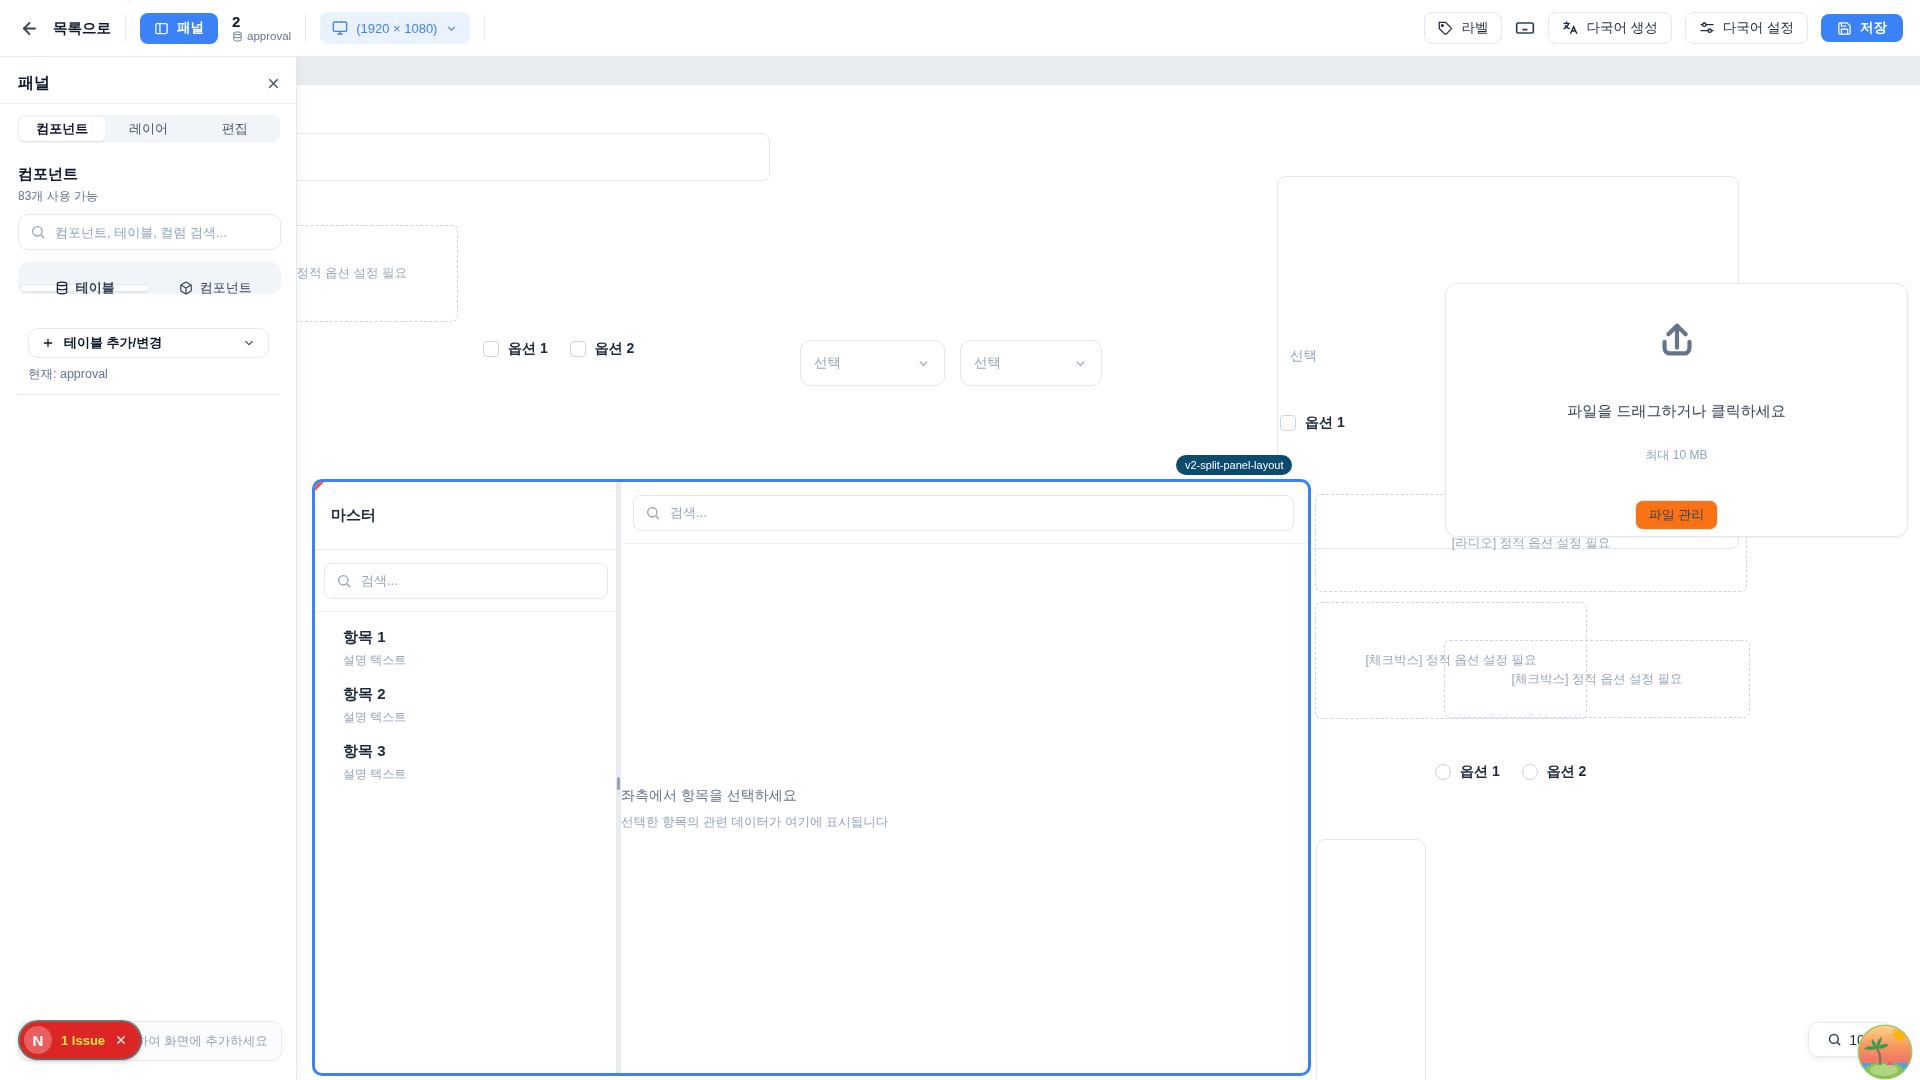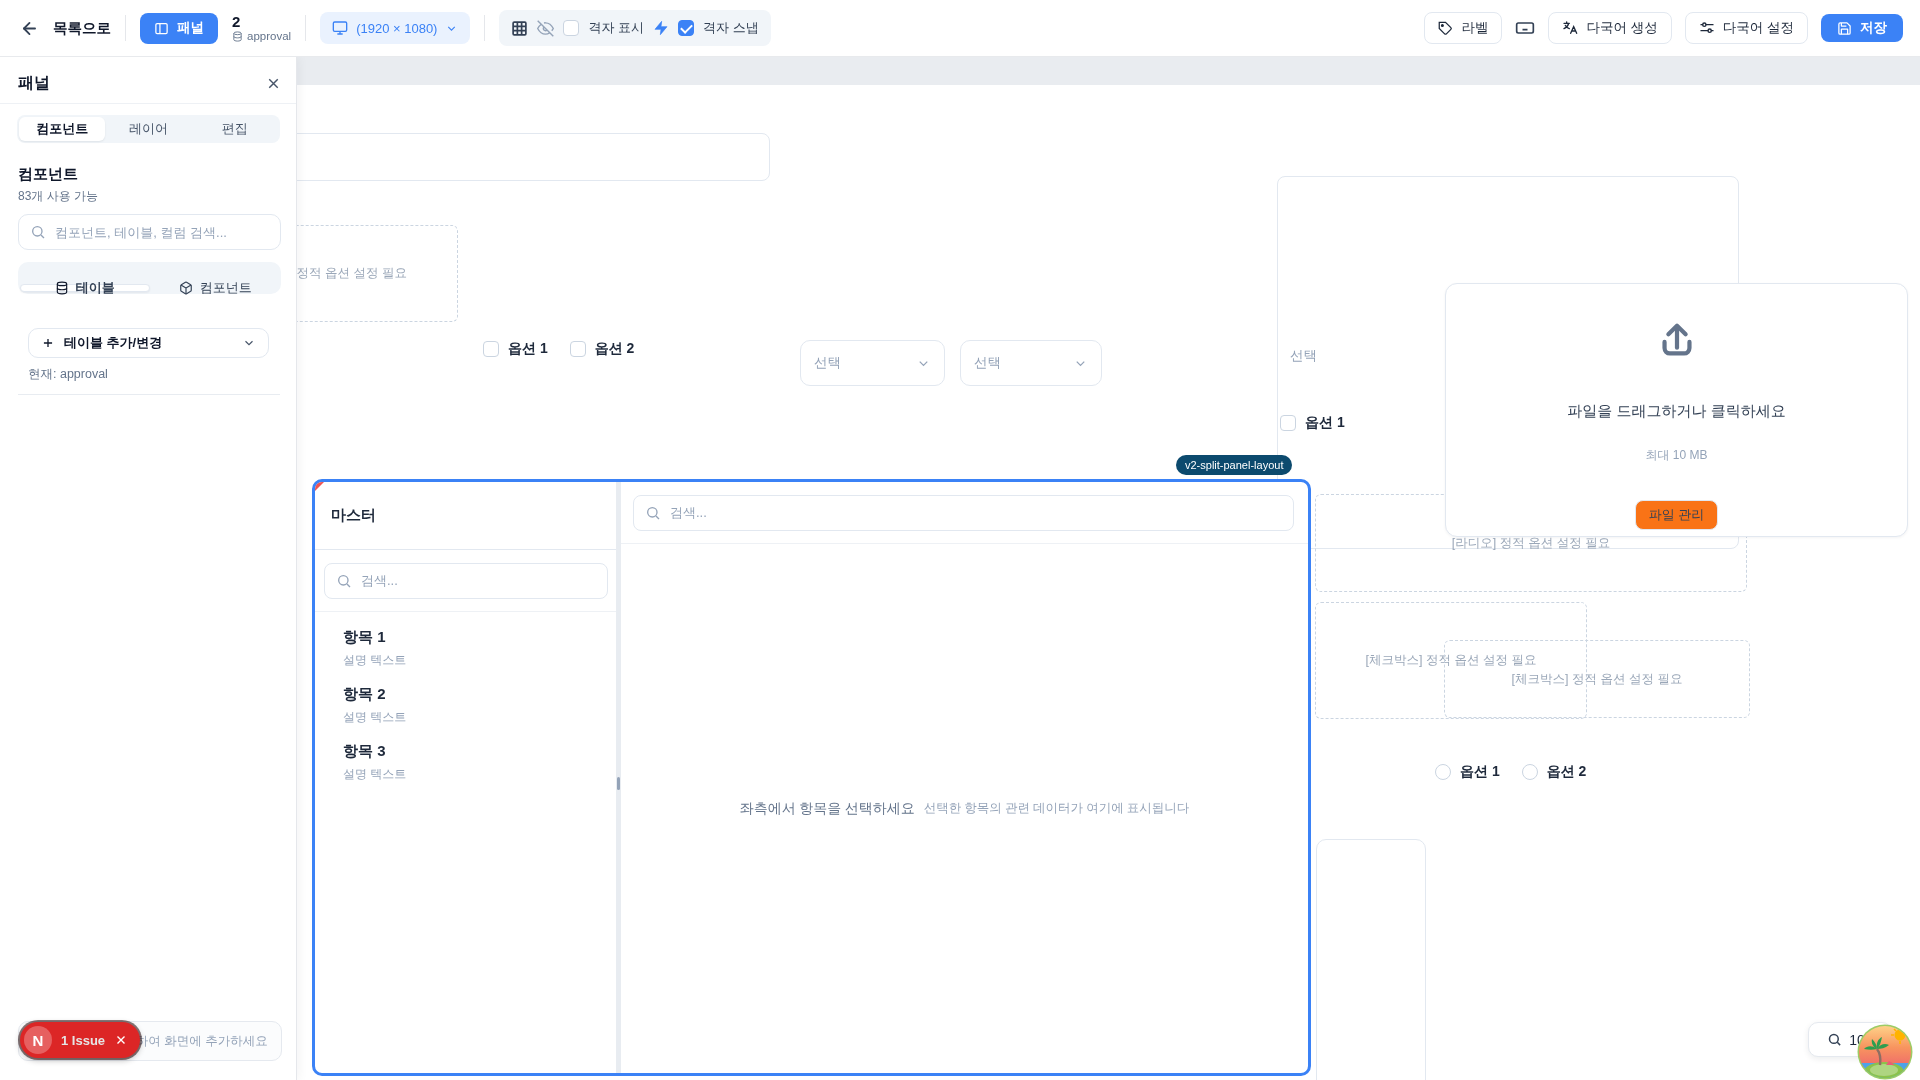--- a/index.html
+++ b/index.html
@@ -68,21 +68,21 @@
     font-family:"Liberation Sans","DejaVu Sans",sans-serif; }
   .search-input::placeholder { color:#94a3b8; }
   #master-pane { width:301px; flex:0 0 301px; display:flex; flex-direction:column; }
   #split-divider { width:5px; flex:0 0 5px; background:#e8ecf1; position:relative; cursor:col-resize; }
   #divider-handle { position:absolute; left:1px; top:295px; width:3px; height:13px; background:#94a3b8; border-radius:2px; }
   #detail-pane { flex:1; display:flex; flex-direction:column; }
   #detail-pane .pane-header { background:#f8fafc; }
   .m-item { padding:16px 0 0 28px; cursor:pointer; }
   .m-item-title { font-size:15px; font-weight:bold; color:#1e293b; }
   .m-item-desc { font-size:12px; color:#94a3b8; margin-top:5px; }
-  #detail-empty { flex:1; display:flex; flex-direction:row; align-items:center; justify-content:center; gap:9px;font-family:Liberation Serif, serif; }
+  #detail-empty { flex:1; display:flex; flex-direction:column; align-items:flex-start; justify-content:center; gap:9px; }
   #detail-empty .l1 { font-size:14px; color:#64748b; }
   #detail-empty .l2 { font-size:12.5px; color:#94a3b8; }
   #layout-badge { position:absolute; left:1176px; top:455px; height:20px; padding:0 9px; background:#0c4a6e;
     color:#fff; font-size:11px; display:flex; align-items:center; border-radius:10px; z-index:5; }
 
   
   #sidebar { position:absolute; left:0; top:57px; width:297px; height:1023px; background:#fff;
     border-right:1px solid #e5e7eb; box-shadow:2px 0 10px rgba(15,23,42,.05); z-index:20; }
   #sb-title { position:absolute; left:18px; top:16px; font-size:16px; font-weight:bold; color:#0f172a; }
   #sb-close { position:absolute; right:14px; top:18px; color:#475569; background:none; border:none; cursor:pointer; }
@@ -107,21 +107,21 @@
   #sb-current { position:absolute; left:28px; top:309px; font-size:12.5px; color:#64748b; }
   #sb-divider { position:absolute; left:18px; right:16px; top:337px; height:1px; background:#e8ecf1; }
   #sb-hint { position:absolute; left:18px; top:964px; width:264px; height:40px; border:1px solid #e5e9ef;
     border-radius:10px; background:#fbfcfd; display:flex; align-items:center; justify-content:center;
     font-size:12.5px; color:#94a3b8; overflow:hidden; white-space:nowrap; }
   #issue-pill { position:absolute; left:20px; top:965px; height:36px; padding:0 12px 0 4px; background:#dc2626;
     border-radius:18px; display:flex; align-items:center; gap:9px; box-shadow:0 0 0 2px rgba(40,10,10,.55),0 2px 6px rgba(0,0,0,.3);
     cursor:pointer; z-index:2; }
   #issue-logo { width:28px; height:28px; border-radius:50%; background:#e66060; color:#fff; display:flex;
     align-items:center; justify-content:center; font-size:15px; font-weight:bold; }
-  #issue-label { color:#e5e5e5; font-size:13px; font-weight:bold; }
+  #issue-label { color:#fde047; font-size:13px; font-weight:bold; }
   #issue-close { color:#fff; background:none; border:none; cursor:pointer; display:flex; }
 
   
   #zoom-pill { position:absolute; left:1808px; top:1022px; width:84px; height:35px; background:#fff;
     border:1px solid #e5e9ef; border-radius:10px; box-shadow:0 2px 6px rgba(15,23,42,.08); display:flex;
     align-items:center; justify-content:center; gap:7px; font-size:14px; color:#1e293b; z-index:6; }
   #island { position:absolute; left:1856px; top:1023px; z-index:7; }
 </style>
 </head>
 <body>
@@ -326,39 +326,20 @@
       <svg width="16" height="16" viewBox="0 0 24 24" fill="none" stroke="#3b82f6" stroke-width="2">
           <rect x="2" y="3" width="20" height="14" rx="2"></rect>
           <path d="M8 21h8M12 17v4"></path>
         </svg>
       <span>(1920 × 1080)</span>
       <svg width="13" height="13" viewBox="0 0 24 24" fill="none" stroke="#3b82f6" stroke-width="2">
           <path d="M6 9l6 6 6-6"></path>
         </svg>
     </button>
     <div class="tb-sep"></div>
-    <div class="grid-seg">
-      <svg width="17" height="17" viewBox="0 0 24 24" fill="none" stroke="#334155" stroke-width="2.4">
-          <rect x="3" y="3" width="18" height="18" rx="1.5"></rect>
-          <path d="M3 9h18M3 15h18M9 3v18M15 3v18"></path>
-        </svg>
-      <svg width="17" height="17" viewBox="0 0 24 24" fill="none" stroke="#94a3b8" stroke-width="2">
-          <path d="M17.94 17.94A10.1 10.1 0 0 1 12 20c-7 0-11-8-11-8a18.5 18.5 0 0 1 5.06-5.94"></path>
-          <path d="M9.9 4.24A9.1 9.1 0 0 1 12 4c7 0 11 8 11 8a18.5 18.5 0 0 1-2.16 3.19"></path>
-          <path d="M14.12 14.12a3 3 0 1 1-4.24-4.24"></path>
-          <path d="M1 1l22 22"></path>
-        </svg>
-      <span class="cbx"></span>
-      <span class="seg-label">격자 표시</span>
-      <svg width="16" height="16" viewBox="0 0 24 24" fill="#3b82f6" stroke="#3b82f6" stroke-width="1">
-          <path d="M13 2 3 14h9l-1 8 10-12h-9z"></path>
-        </svg>
-      <span class="cbx checked"></span>
-      <span class="seg-label">격자 스냅</span>
-    </div>
   </div>
   <div class="tb-right">
     <button class="btn-outline">
       <svg width="15" height="15" viewBox="0 0 24 24" fill="none" stroke="#1e293b" stroke-width="2">
           <path d="M20.59 13.41 13.42 20.58a2 2 0 0 1-2.83 0L2 12V2h10l8.59 8.59a2 2 0 0 1 0 2.82z"></path>
           <circle cx="7" cy="7" r="1.4" fill="#1e293b"></circle>
         </svg>
       <span>라벨</span>
     </button>
     <button class="icon-btn">

